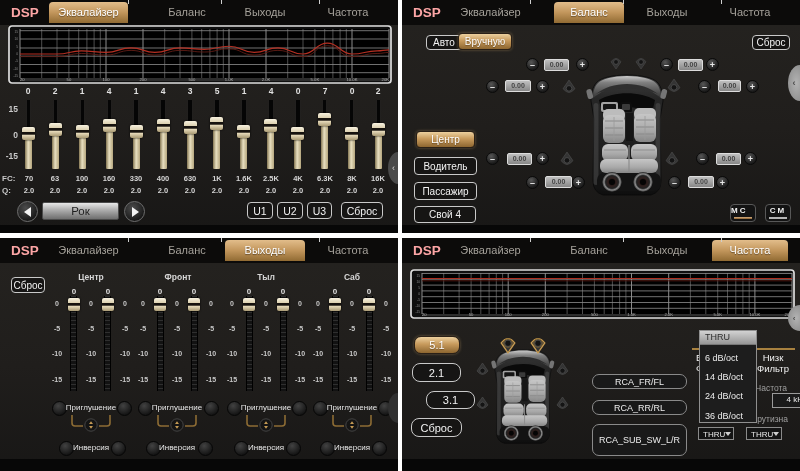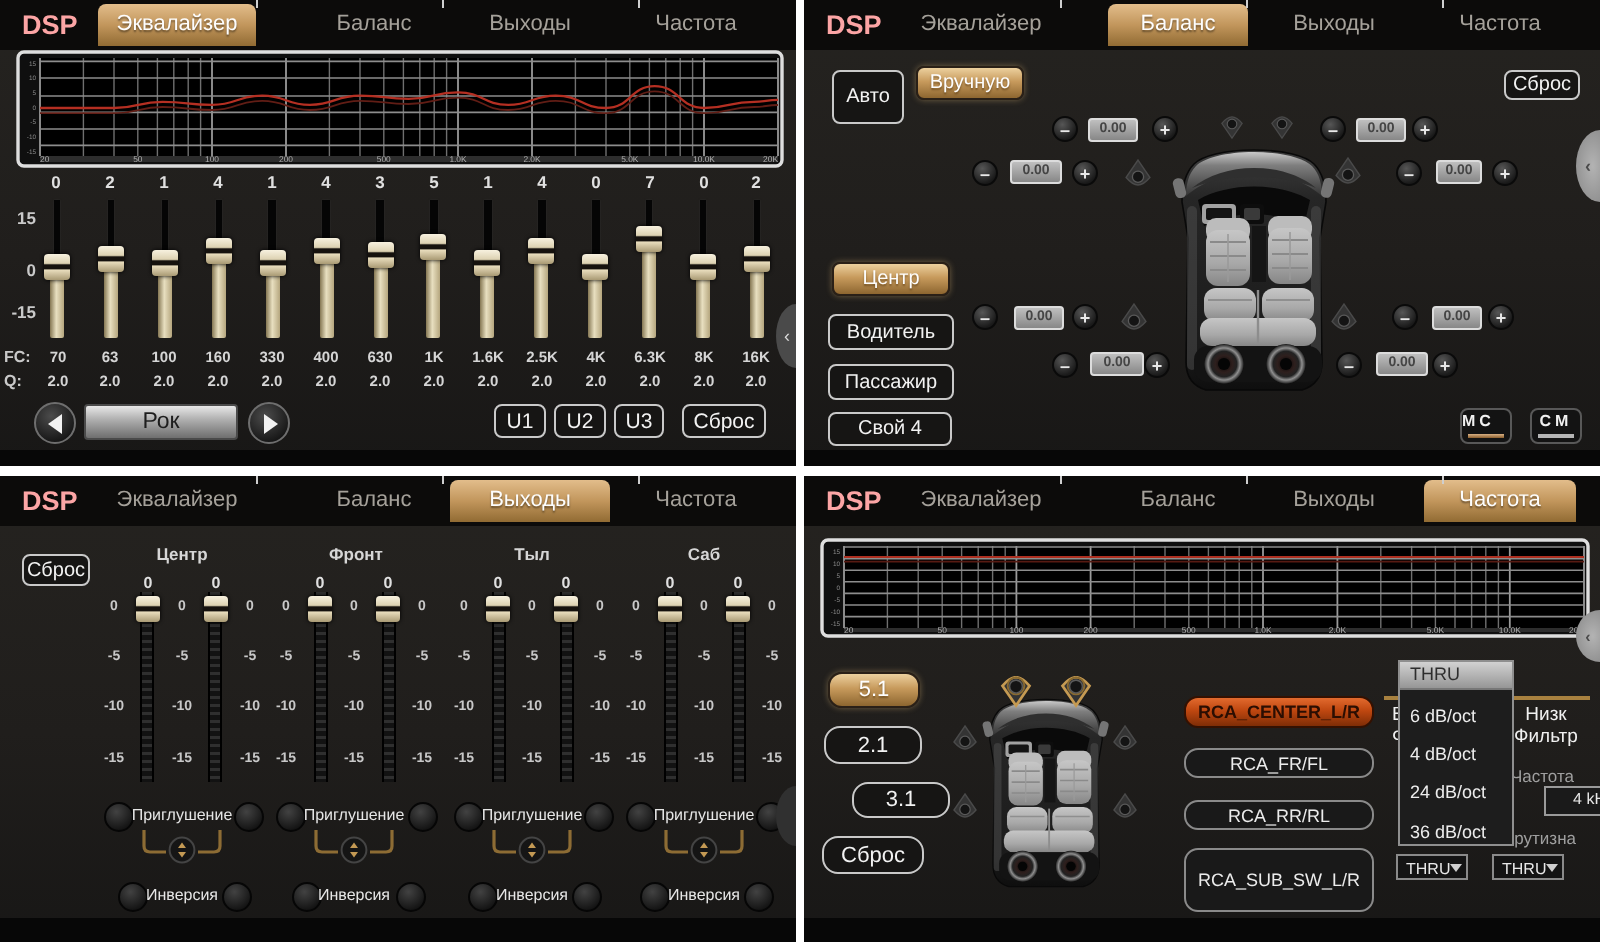--- a/index.html
+++ b/index.html
@@ -210,21 +210,21 @@
     <div class="hdr">
       <div class="dsp">DSP</div>
       <div class="tab" style="left:49px;width:79px">Эквалайзер</div>
       <div class="tab sel" style="left:152px;width:70px">Баланс</div>
       <div class="tab" style="left:225px;width:80px">Выходы</div>
       <div class="tab" style="left:310px;width:76px">Частота</div>
       <div class="tick" style="left:128px"></div>
       <div class="tick" style="left:221px"></div>
       <div class="tick" style="left:319px"></div>
     </div>
-    <div class="dbtn" style="left:14px;top:35px;width:36px;height:27px;font-size:10px">Авто</div>
+    <div class="dbtn" style="left:24px;top:35px;width:36px;height:15px;font-size:10px">Авто</div>
     <div class="gbtn" style="left:56px;top:33px;width:54px;height:17px;font-size:10px">Вручную</div>
     <div class="dbtn" style="left:350px;top:35px;width:38px;height:15px;font-size:10px">Сброс</div>
     <div class="circ" style="left:124px;top:58px">–</div>
     <div class="vbox" style="left:142px;top:59px;width:25px">0.00</div>
     <div class="circ" style="left:174px;top:58px">+</div>
     <div class="circ" style="left:258px;top:58px">–</div>
     <div class="vbox" style="left:276px;top:59px;width:25px">0.00</div>
     <div class="circ" style="left:304px;top:58px">+</div>
     <div class="circ" style="left:84px;top:80px">–</div>
     <div class="vbox" style="left:103px;top:80px;width:26px">0.00</div>
@@ -661,36 +661,35 @@
         <path d="M6.5,1 L12,9 Q9,12.5 6.5,12.5 Q4,12.5 1,9 Z" fill="#343434" stroke="#4a4a4a" stroke-width="0.7"></path>
         <circle cx="6.5" cy="8.7" r="2.6" fill="#141414" stroke="#5a5a5a" stroke-width="0.6"></circle>
       </g>
     </svg>
     <svg class="abs" style="left:154px;top:158px" width="13" height="13" viewBox="0 0 13 13">
       <g>
         <path d="M6.5,1 L12,9 Q9,12.5 6.5,12.5 Q4,12.5 1,9 Z" fill="#343434" stroke="#4a4a4a" stroke-width="0.7"></path>
         <circle cx="6.5" cy="8.7" r="2.6" fill="#141414" stroke="#5a5a5a" stroke-width="0.6"></circle>
       </g>
     </svg>
-    <div class="rca sel" style="top:110px;height:16px">RCA_CENTER_L/R</div>
     <div class="rca" style="top:136px;height:15px">RCA_FR/FL</div>
     <div class="rca" style="top:162px;height:15px">RCA_RR/RL</div>
     <div class="rca" style="top:186px;height:32px">RCA_SUB_SW_L/R</div>
     <div class="abs" style="left:290px;top:110px;width:103px;height:26px;border-top:2px solid #a8813f"></div>
     <div class="abs" style="left:346px;top:114px;width:50px;color:#f0f0f0;font-size:9.5px;text-align:center;line-height:11px">Низк<br>Фильтр</div>
     <div class="abs" style="left:294px;top:114px;width:56px;color:#f0f0f0;font-size:9.5px;text-align:left;line-height:11px">Выс<br>Фильтр</div>
     <div class="abs" style="left:338px;top:145px;width:47px;color:#9f9f9f;font-size:8.5px;text-align:right">Частота</div>
     <div class="abs" style="left:370px;top:155px;width:34px;height:13px;border:1px solid #9a9a9a;background:#1a1a1a;color:#e8e8e8;font-size:8px;text-align:right;line-height:12px">4 kHz</div>
     <div class="abs" style="left:338px;top:176px;width:48px;color:#9f9f9f;font-size:8.5px;text-align:right">Крутизна</div>
     <div class="abs" style="left:296px;top:189px;width:36px;height:13px;border:1px solid #8a8a8a;background:#141414;color:#e8e8e8;font-size:8px;line-height:13px;padding-left:4px;box-sizing:border-box">THRU<span style="position:absolute;right:2px;top:4px;width:0;height:0;border-left:3px solid transparent;border-right:3px solid transparent;border-top:4px solid #cfcfcf"></span></div>
     <div class="abs" style="left:344px;top:189px;width:36px;height:13px;border:1px solid #8a8a8a;background:#141414;color:#e8e8e8;font-size:8px;line-height:13px;padding-left:4px;box-sizing:border-box">THRU<span style="position:absolute;right:2px;top:4px;width:0;height:0;border-left:3px solid transparent;border-right:3px solid transparent;border-top:4px solid #cfcfcf"></span></div>
     <div class="abs" style="left:297px;top:92px;width:58px;height:93px;background:#1d1d1d;border:1px solid #8f8f8f;box-sizing:border-box;z-index:5">
       <div style="height:13px;background:linear-gradient(180deg,#d2d2d2,#969696);color:#2e2e2e;font-size:9px;line-height:13px;padding-left:5px;border-bottom:1px solid #777">THRU</div>
       <div style="height:4px"></div>
       <div style="height:19.2px;color:#ededed;font-size:9px;line-height:19.2px;padding-left:5px">6 dB/oct</div>
-      <div style="height:19.2px;color:#ededed;font-size:9px;line-height:19.2px;padding-left:5px">4 dB/oct</div>
+      <div style="height:19.2px;color:#ededed;font-size:9px;line-height:19.2px;padding-left:5px">14 dB/oct</div>
       <div style="height:19.2px;color:#ededed;font-size:9px;line-height:19.2px;padding-left:5px">24 dB/oct</div>
       <div style="height:19.2px;color:#ededed;font-size:9px;line-height:19.2px;padding-left:5px">36 dB/oct</div>
     </div>
     <div class="handle" style="left:386px;width:12px;top:67px;height:26px;background:radial-gradient(ellipse at 70% 50%,#b3b3b3,#8f8f8f 80%)">
       <span style="color:#4a4a4a;font-size:8px;font-weight:bold">‹</span>
     </div>
     <div class="foot" style="height:12px"></div>
   </div>
 </body></html>

